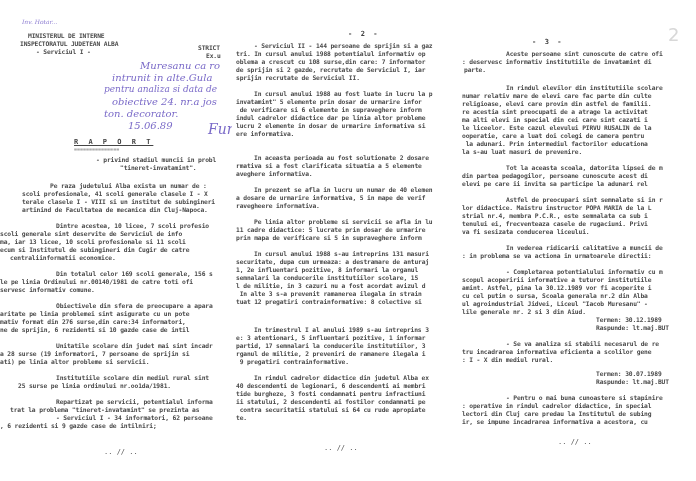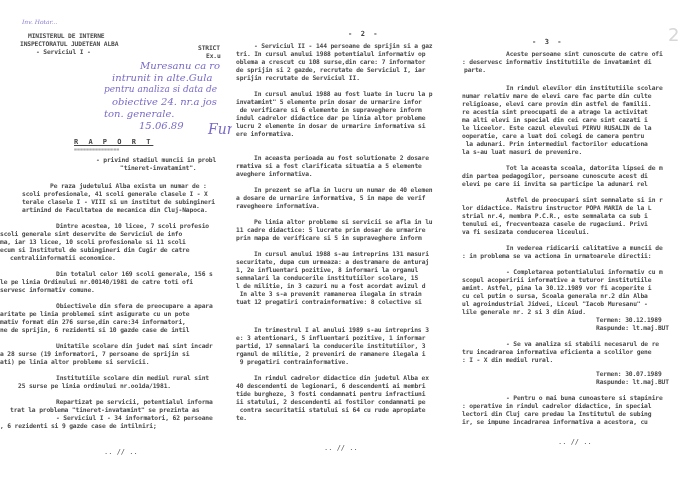--- a/index.html
+++ b/index.html
@@ -30,22 +30,22 @@
   <div class="line" style="left:20px;top:40px;">INSPECTORATUL JUDETEAN ALBA</div>
   <div class="line" style="left:36px;top:48px;">- Serviciul I -</div>
   <div class="line" style="left:198px;top:44px;">STRICT</div>
   <div class="line" style="left:206px;top:52px;">Ex.u</div>
 
   <div>
     <div class="hand" style="left:140px;top:60px;">Muresanu ca ro</div>
     <div class="hand" style="left:112px;top:72px;">intrunit in alte.Gula</div>
     <div class="hand" style="left:104px;top:84px;font-size:9px;">pentru analiza si data de</div>
     <div class="hand" style="left:112px;top:96px;">obiective 24. nr.a jos</div>
-    <div class="hand" style="left:104px;top:108px;">ton. generale.</div>
-    <div class="hand" style="left:139px;top:120px;font-style:italic;">15.06.89</div>
+    <div class="hand" style="left:104px;top:108px;">ton. decorator.</div>
+    <div class="hand" style="left:128px;top:120px;font-style:italic;">15.06.89</div>
     <div class="hand" style="left:208px;top:124px;font-size:14px;font-style:italic;">Fury</div>
   </div>
 
   <div class="title" style="left:74px;top:138px;text-decoration:underline;">R A P O R T</div>
   <div class="underline" style="left:74px;top:146px;">===============</div>
   <div class="line" style="left:96px;top:156px;">- privind stadiul muncii in probl</div>
   <div class="line" style="left:120px;top:164px;">"tineret-invatamint".</div>
 
   <div>
     <div class="line" style="left:50px;top:182px;">Pe raza judetului Alba exista un numar de :</div>

